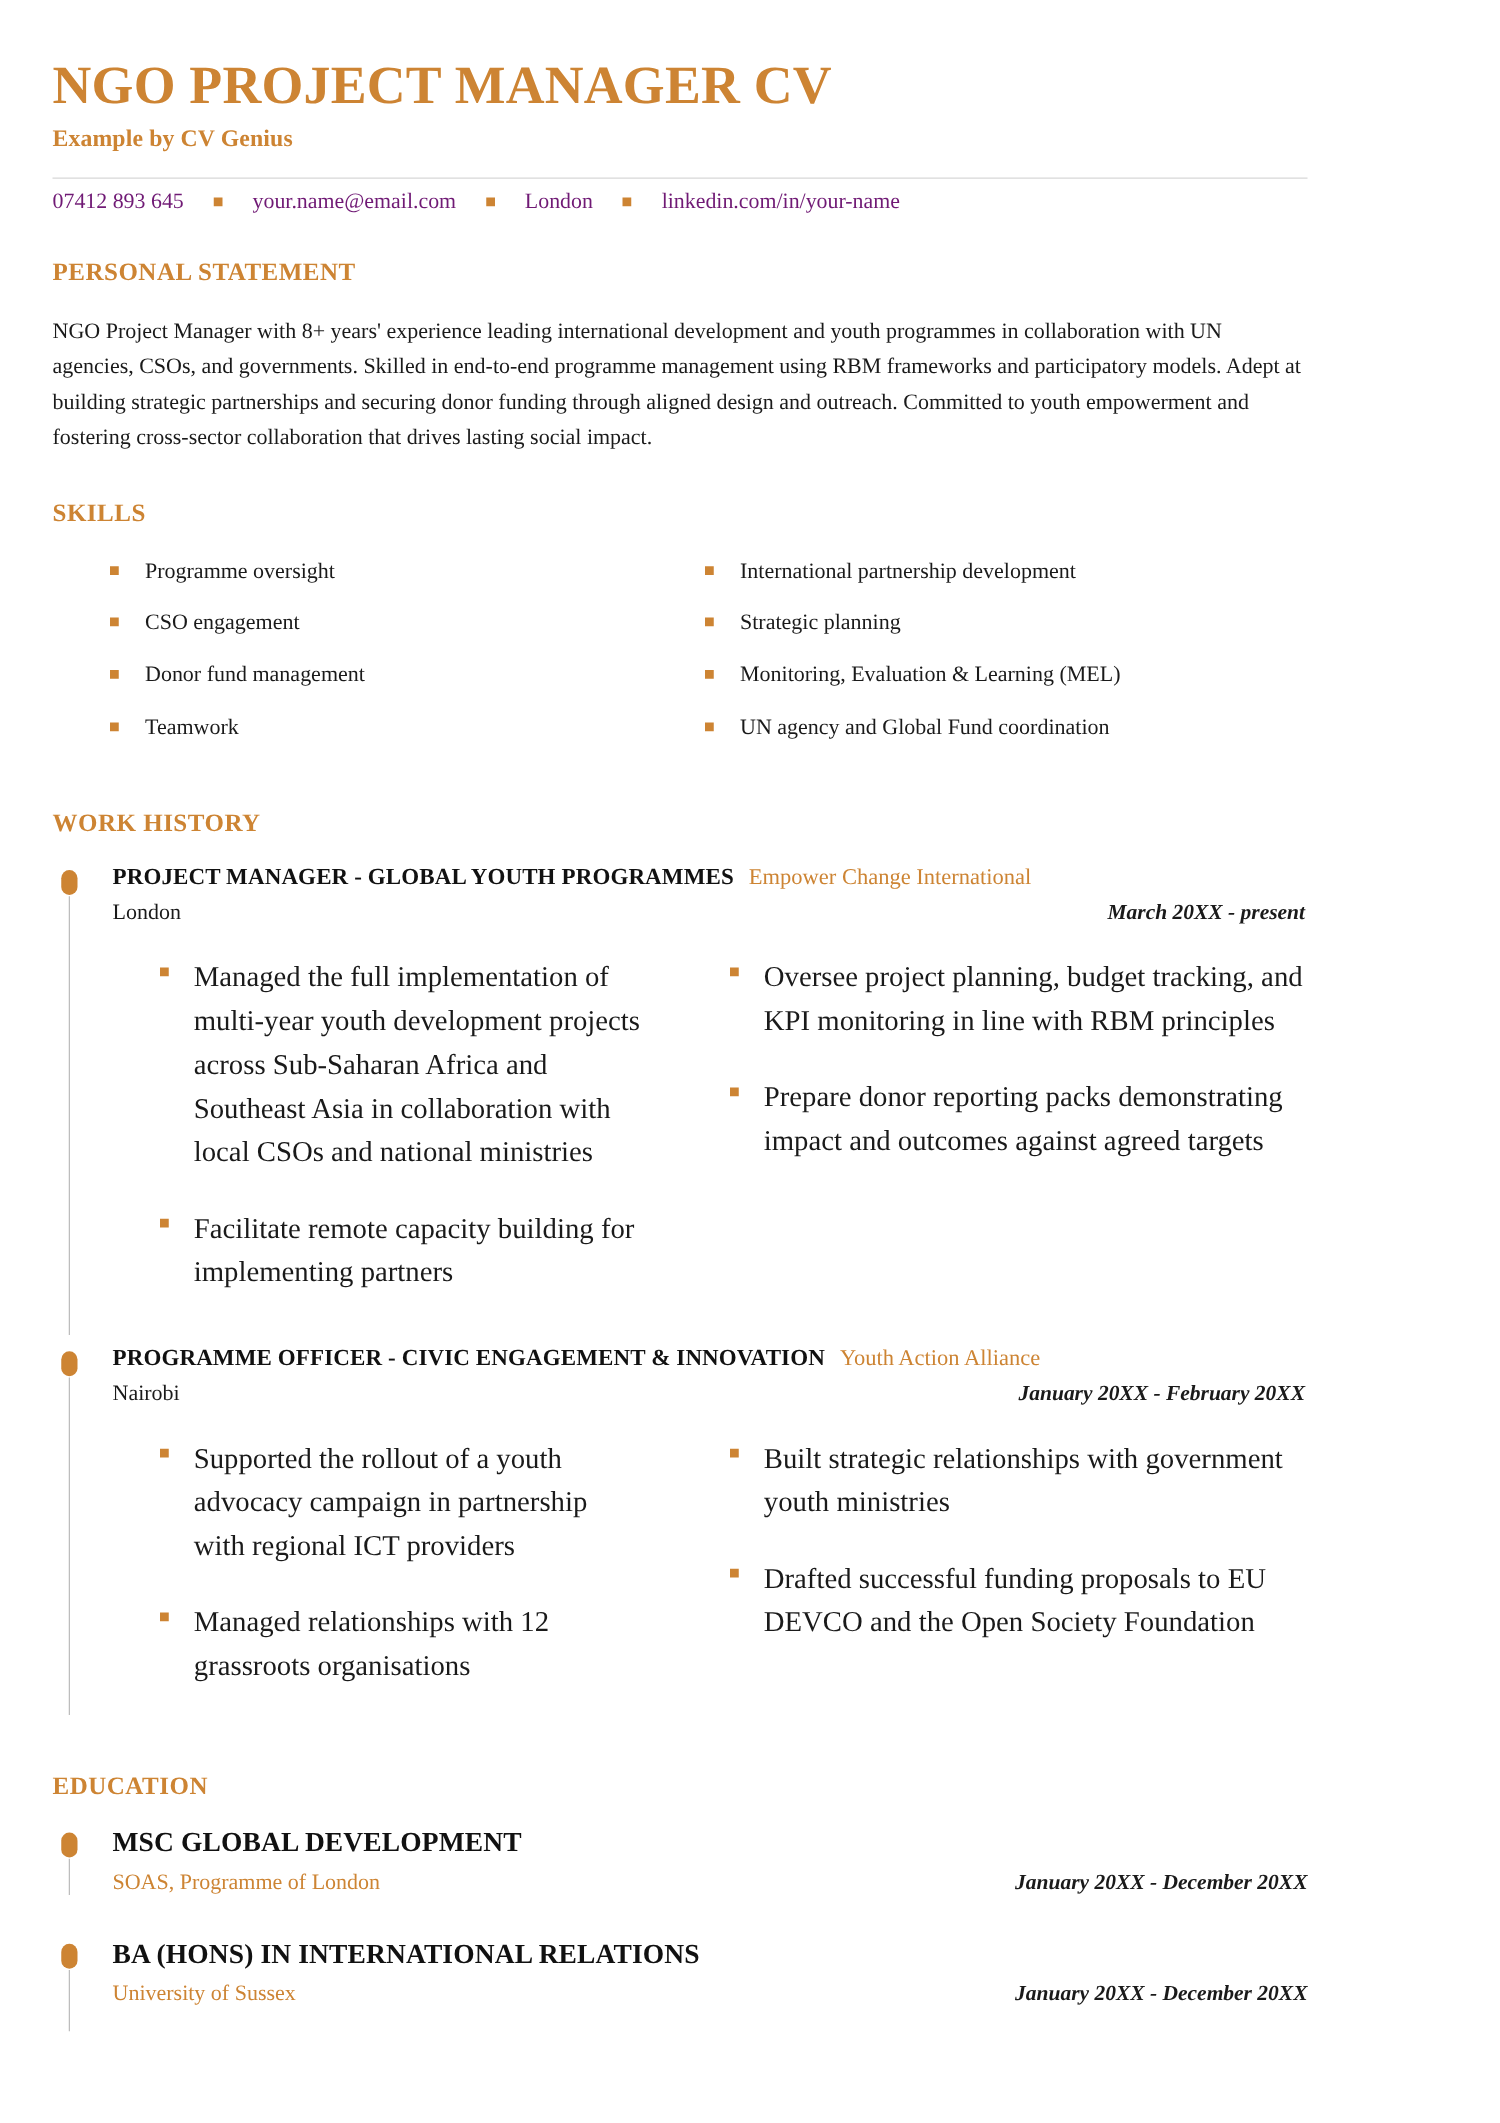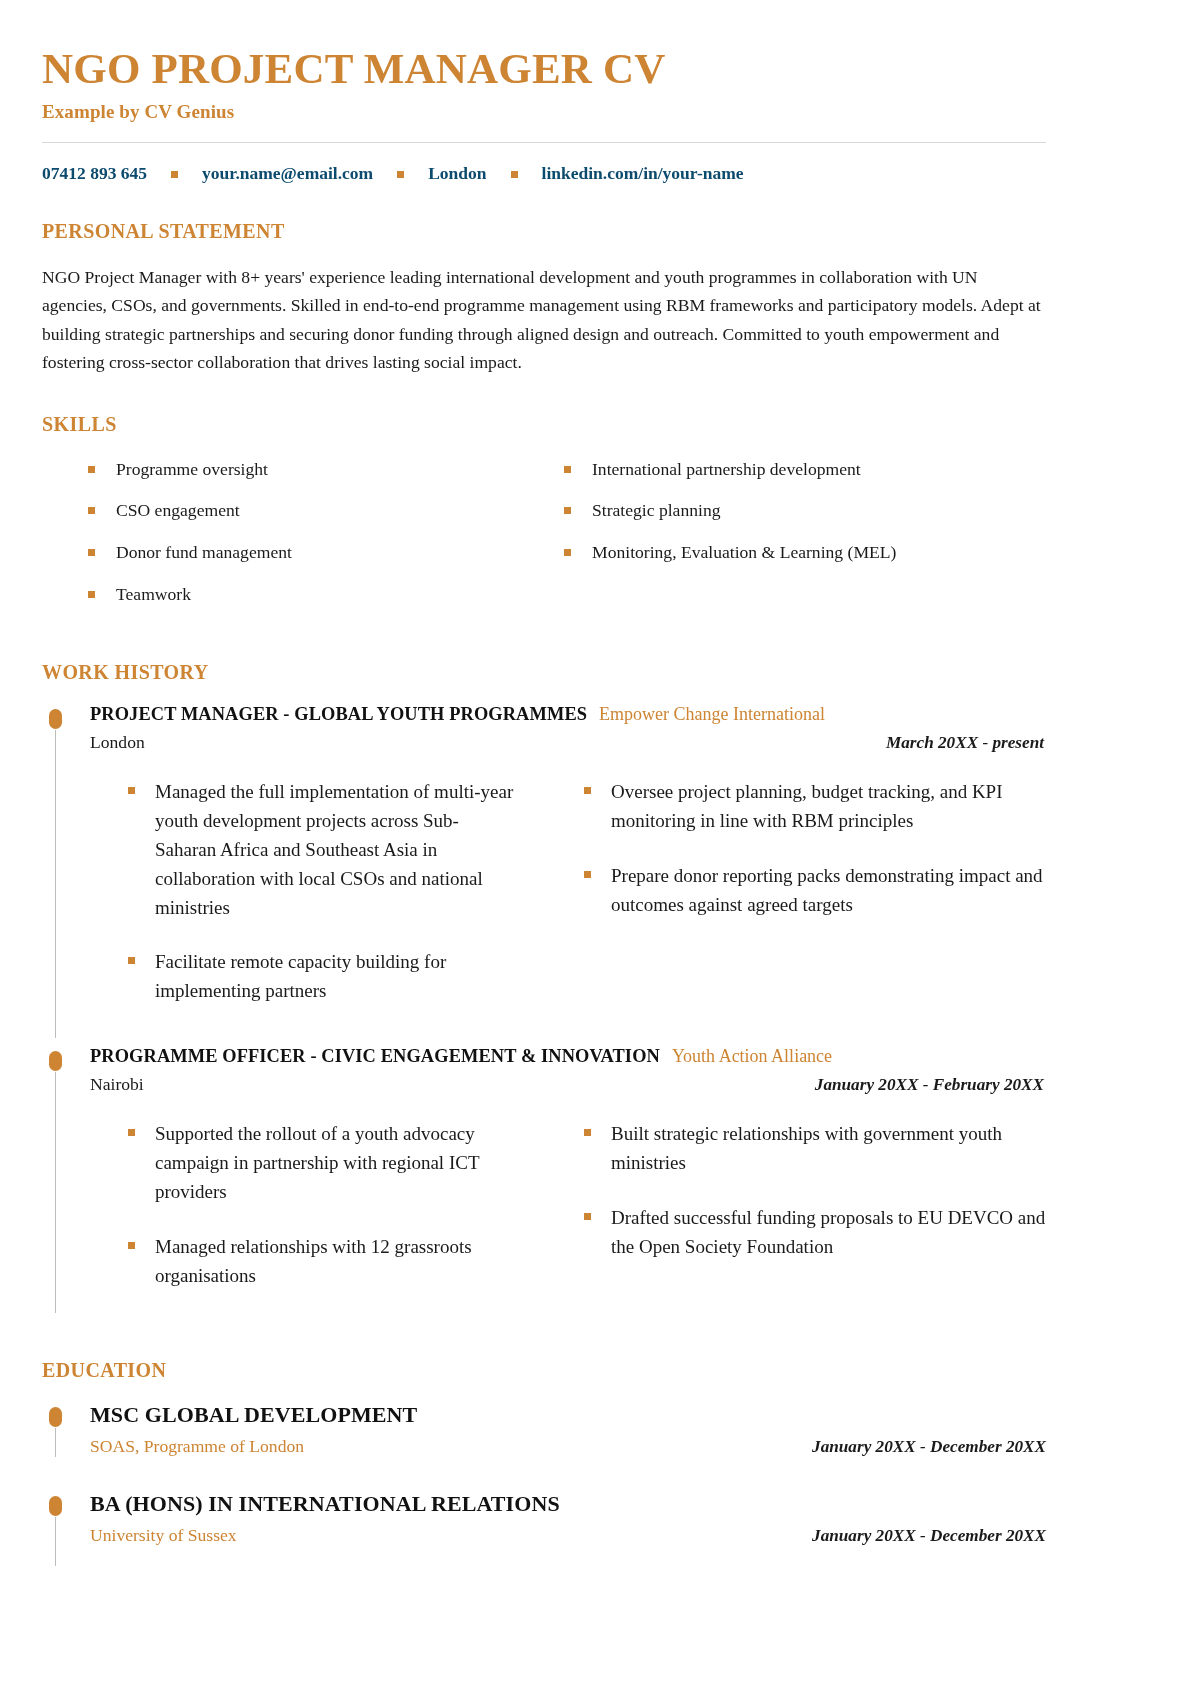--- a/index.html
+++ b/index.html
@@ -43,24 +43,23 @@
 
   .header-rule {
     border-top: 1px solid #d8d8d8;
     margin-top: 19px;
   }
 
   .contact-row {
     display: flex;
     align-items: center;
     flex-wrap: wrap;
-    margin-top: 20px;
+    margin-top: 7px;
     font-size: 17.5px;
-    color: #0c4a6e;
-    font-weight: bold;
+    color: #701a75;
   }
   .contact-item { white-space: nowrap; }
   .contact-sep {
     width: 7px;
     height: 7px;
     background: #cd8433;
     margin: 0 24px;
     flex: 0 0 auto;
     position: relative;
     top: 1px;
@@ -179,21 +178,21 @@
     grid-template-columns: 1fr 1fr;
     column-gap: 32px;
     margin-top: 25px;
     padding-bottom: 6px;
   }
   .duties-col { display: flex; flex-direction: column; }
   .duty-item {
     display: flex;
     align-items: flex-start;
     margin-bottom: 26px;
-    font-size: 19px;
+    font-size: 23px;
     line-height: 1.52;
   }
   .duty-item .sq-bullet { margin-top: 9px; margin-right: 20px; }
   .duty-text { flex: 1; }
 
   .duties-col.left  { padding-left: 38px; padding-right: 36px; }
   .duties-col.right { padding-left: 0px; }
 
   
   .edu-entry { margin-bottom: 34px; }
@@ -275,20 +274,24 @@
             <span>Donor fund management</span>
           </div>
           <div class="skill-item col-right">
             <span class="sq-bullet"></span>
             <span>Monitoring, Evaluation &amp; Learning (MEL)</span>
           </div>
           <div class="skill-item col-left">
             <span class="sq-bullet"></span>
             <span>Teamwork</span>
           </div>
+          <div class="skill-item col-right">
+            <span class="sq-bullet"></span>
+            <span>UN agency and Global Fund coordination</span>
+          </div>
         </div>
     </div>
   </div>
 
   <div class="section">
     <div class="section-title">WORK HISTORY</div>
     <div id="work-list">
         <div class="entry work-entry">
           <span class="entry-marker"></span>
           <span class="entry-line"></span>

